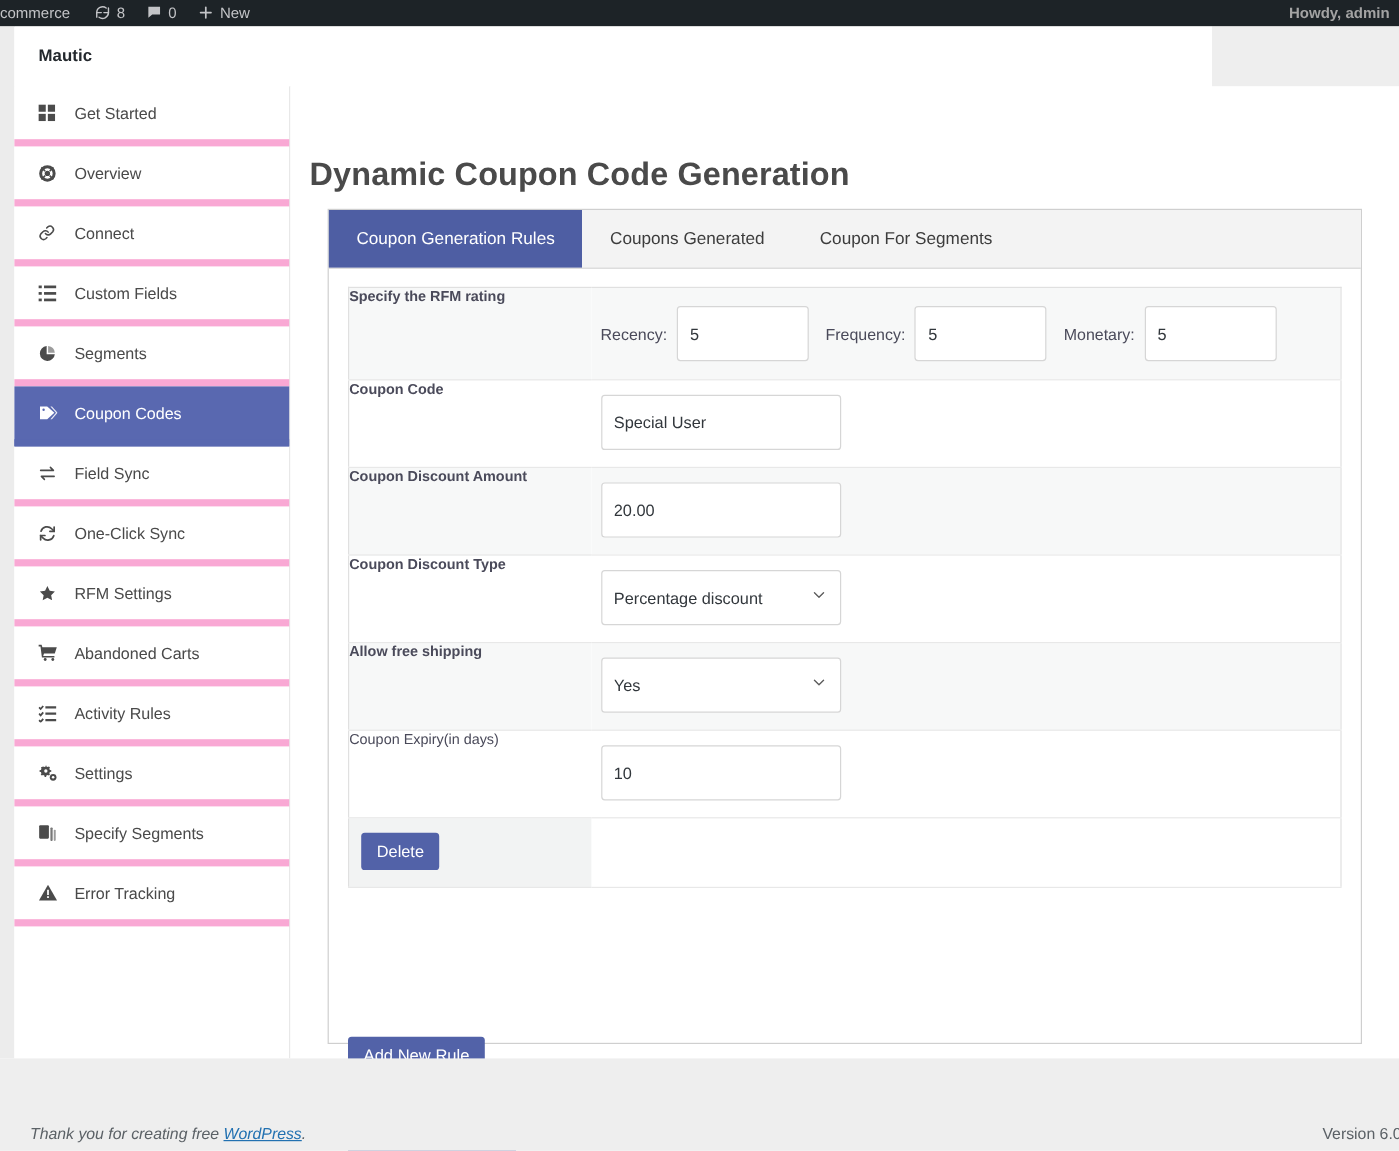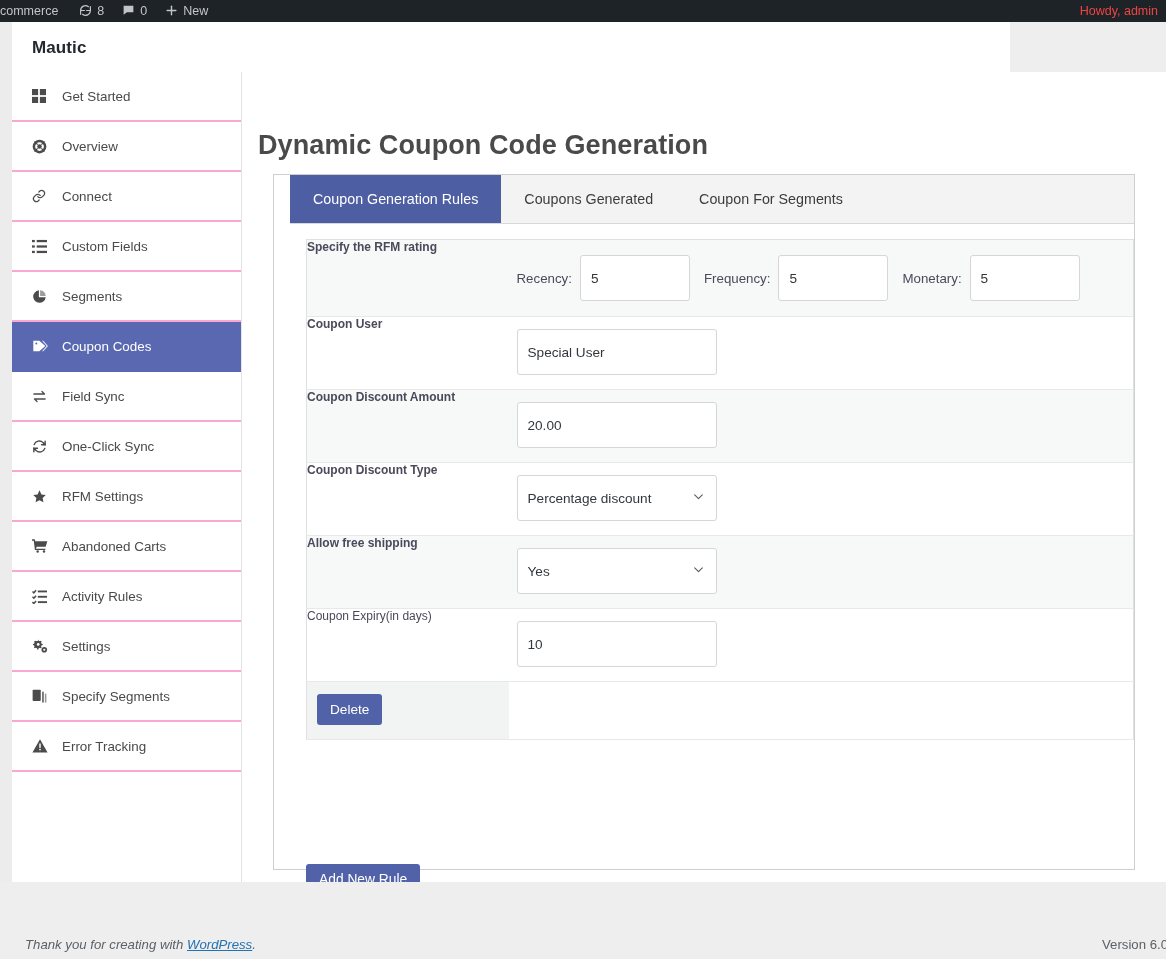--- a/index.html
+++ b/index.html
@@ -22,21 +22,21 @@
     white-space: nowrap;
   }
   #adminbar .ab-left { position: absolute; left: 0; top: 0; display: flex; align-items: center; height: 22px; }
   #adminbar .ab-right { position: absolute; right: 2px; top: 0; height: 22px; display: flex; align-items: center; }
   #adminbar .ab-item {
     display: flex; align-items: center; gap: 5px;
     padding: 0 9px; height: 18px; color: #c3c4c7;
   }
   #adminbar .ab-item .glyph { font-size: 13px; line-height: 1; color: #c3c4c7; display:inline-block; }
   #adminbar .site-name { padding-left: 0; padding-right: 12px; color:#c3c4c7; }
-  #adminbar .howdy { padding-right: 6px; color: #ef4444; font-size: 12.5px; }
+  #adminbar .howdy { padding-right: 6px; color: #a3a3a3; font-size: 12.5px; font-weight: bold; }
 
   .icon-svg { display: inline-block; vertical-align: middle; }
 
   
   #top-right-block {
     position: absolute; left: 1010px; top: 22px;
     width: 156px; height: 50px;
     background: #eeeeee;
   }
 
@@ -48,37 +48,37 @@
   }
 
   
   #plugin-header {
     position: absolute; left: 12px; top: 22px;
     width: 998px; height: 50px;
     background: #ffffff;
   }
   #plugin-header .brand {
     position: absolute; left: 20px; top: 16px;
-    font-size: 17px; font-weight: bold; color: #23282d;
+    font-size: 14px; font-weight: bold; color: #23282d;
     letter-spacing: .1px;
   }
 
   
   #sidebar {
     position: absolute; left: 12px; top: 72px;
     width: 230px; height: 810px;
     background: #ffffff;
     border-right: 1px solid #e3e3e3;
   }
   .side-item {
     position: relative;
     height: 50px;
     display: flex; align-items: center;
     padding-left: 20px;
-    border-bottom: 2px solid #f9a8d4;
+    border-bottom: 6px solid #f9a8d4;
     color: #4a4a4a;
     font-size: 13.4px;
     cursor: pointer;
   }
   .side-item .si-icon {
     width: 22px; display: flex; align-items: center; justify-content: flex-start;
     color: #4b4b4b; margin-right: 8px;
   }
   .side-item.active {
     background: #5968b0;
@@ -99,21 +99,20 @@
     font-size: 27px; font-weight: bold; color: #4a4a4a;
     letter-spacing: .1px;
   }
 
   
   #panel {
     position: absolute; left: 31px; top: 102px;
     width: 862px; height: 696px;
     background: #ffffff;
     border: 1px solid #cfcfcf;
-    padding-left: 16px;
   }
 
   
   #tabs {
     position: relative;
     height: 49px;
     background: #f3f3f3;
     border-bottom: 1px solid #d8d8d8;
     display: flex; align-items: stretch;
   }
@@ -465,21 +464,21 @@
                 <div class="rfm-gap"></div>
                 <div class="rfm-grp">
                   <span class="rfm-lbl">Monetary:</span>
                   <input class="fld fld-w110" type="text" value="5" style="">
                 </div>
               </div>
             </td>
           </tr>
 
           <tr>
-            <td class="lab">Coupon User</td>
+            <td class="lab">Coupon Code</td>
             <td class="val">
               <div class="cell-pad">
                 <input class="fld fld-w200" type="text" value="Special User" style="">
               </div>
             </td>
           </tr>
 
           <tr class="alt">
             <td class="lab">Coupon Discount Amount</td>
             <td class="val">
@@ -546,16 +545,16 @@
 
       <button id="btn-add-rule" class="btn">Add New Rule</button>
       <button id="btn-save" class="btn">Save Changes</button>
     </div>
 
   </section>
 </main>
 
 <footer id="footer">
   <div class="fl">
-    <span>Thank you for creating with </span><a href="#">WordPress</a><span>.</span>
+    <span>Thank you for creating free </span><a href="#">WordPress</a><span>.</span>
   </div>
   <div class="fr">Version 6.0</div>
 </footer>
 
 </body></html>

